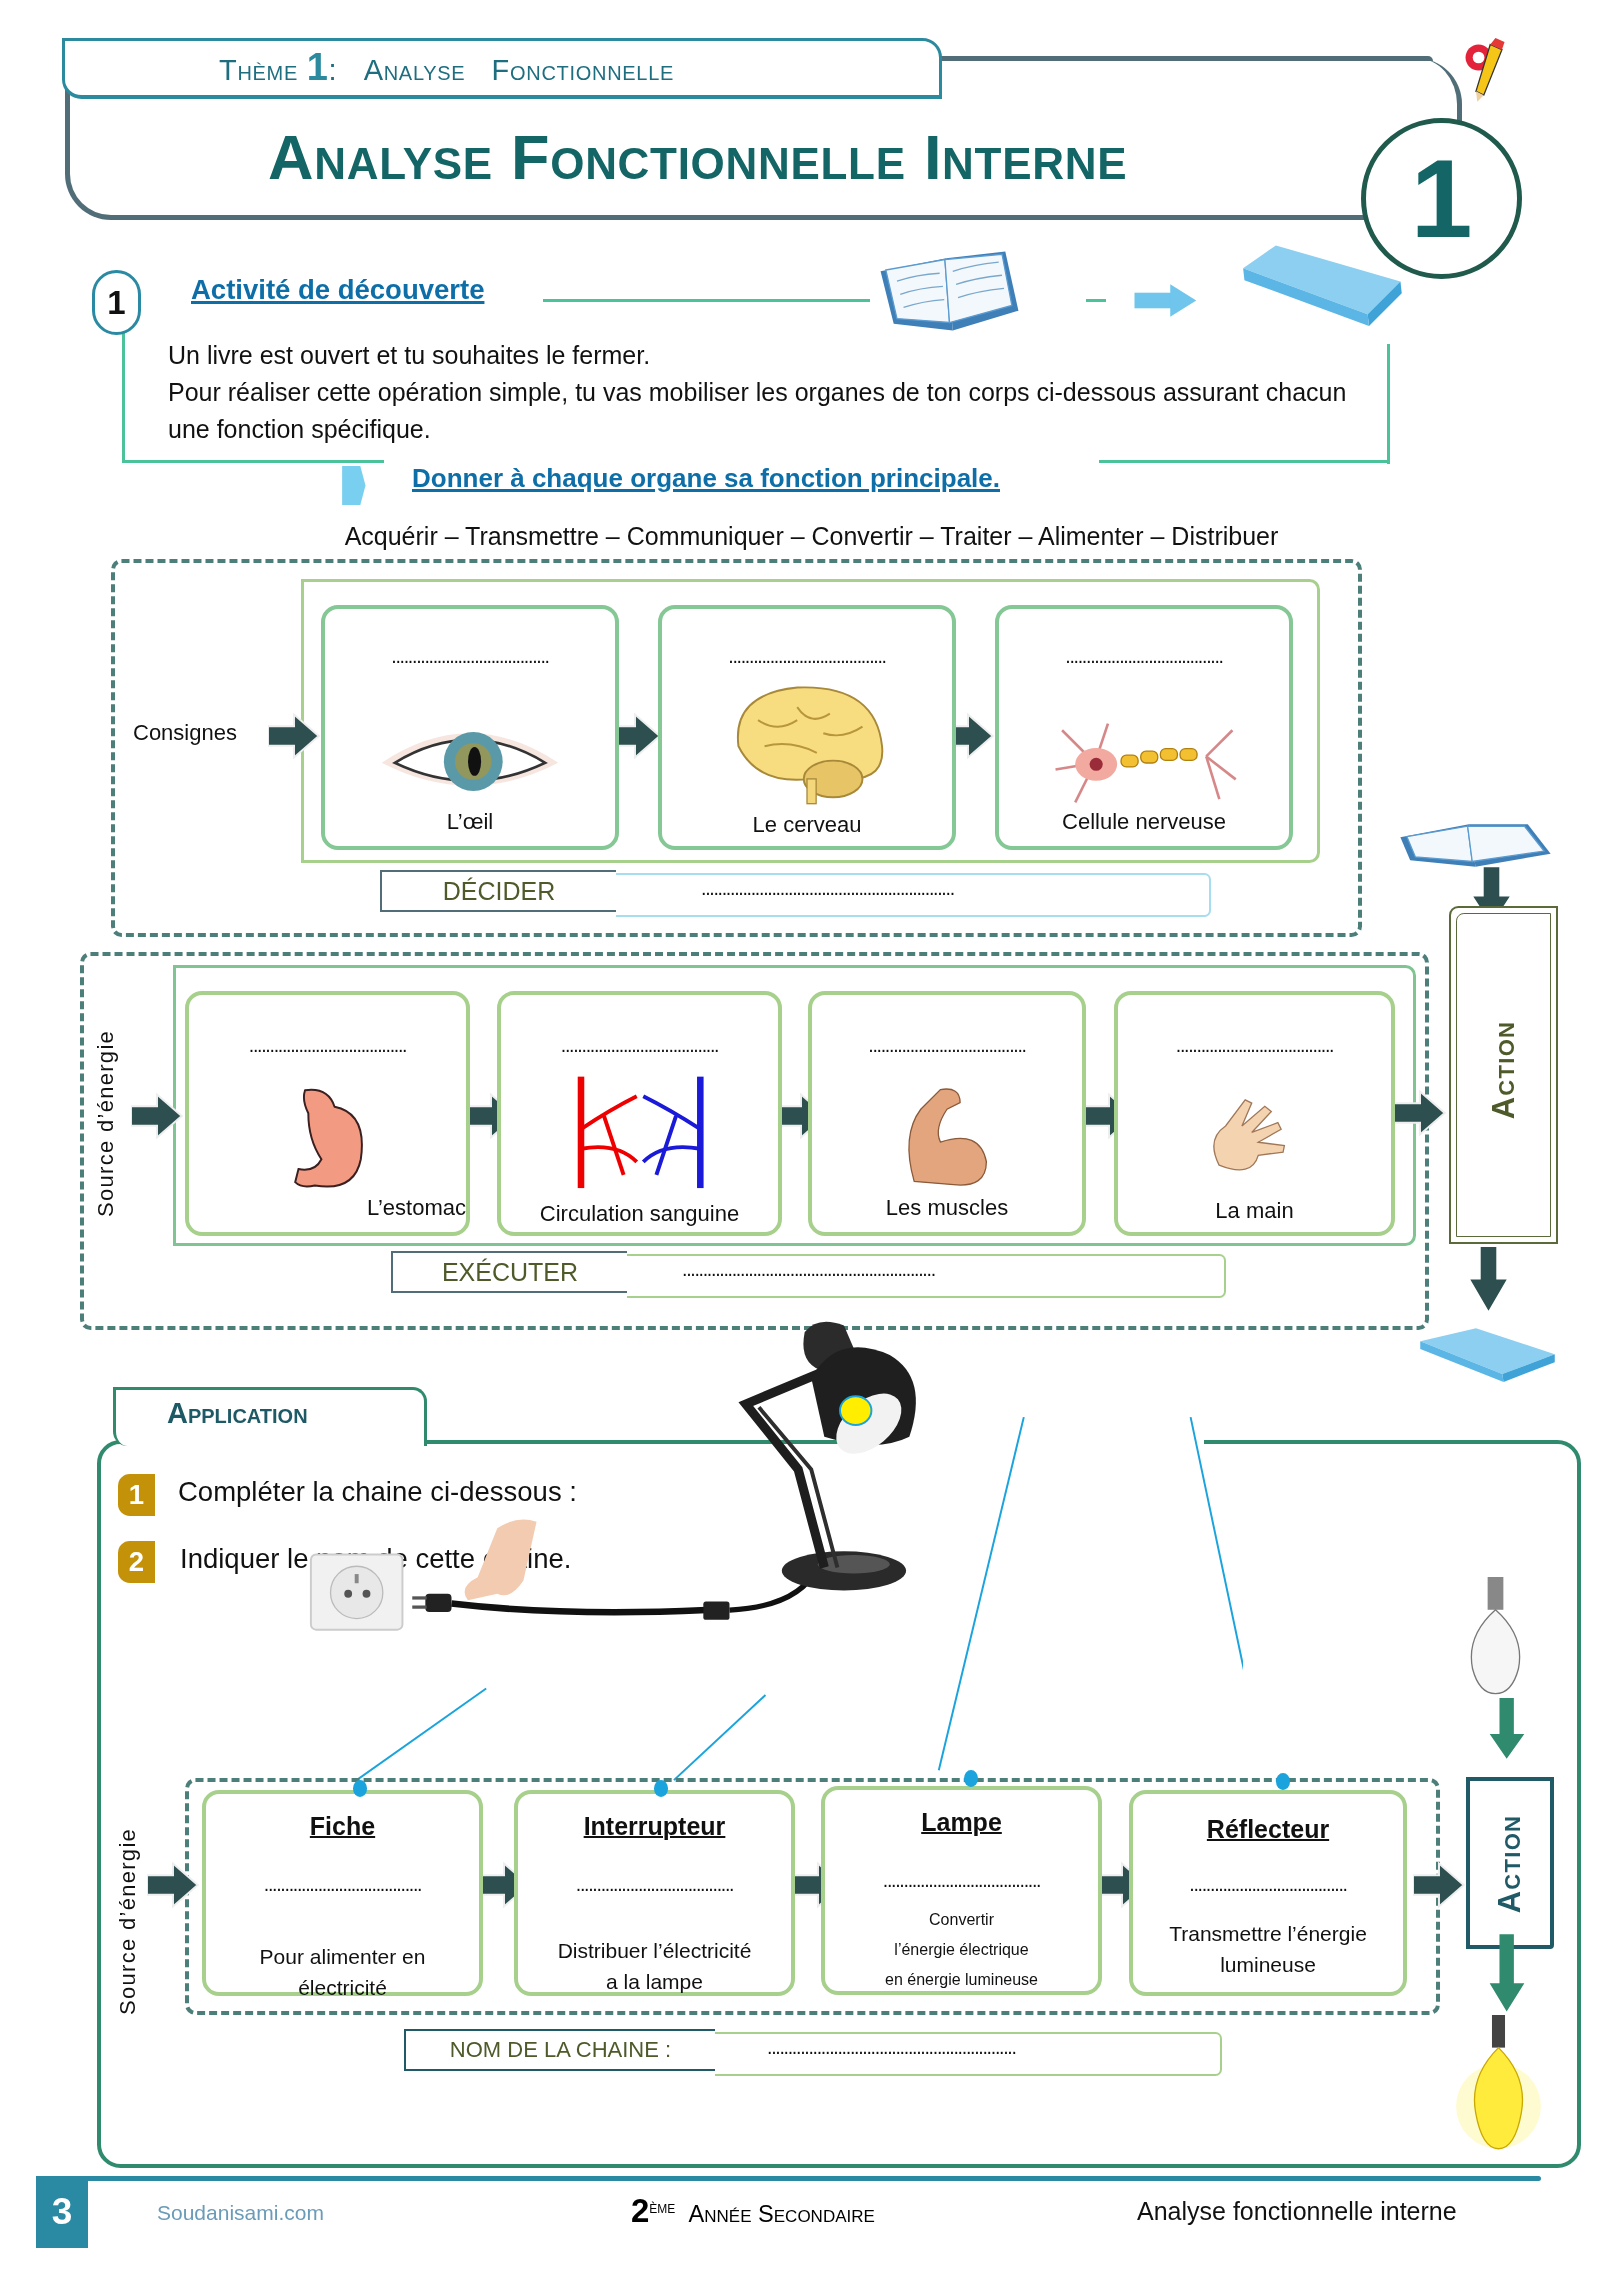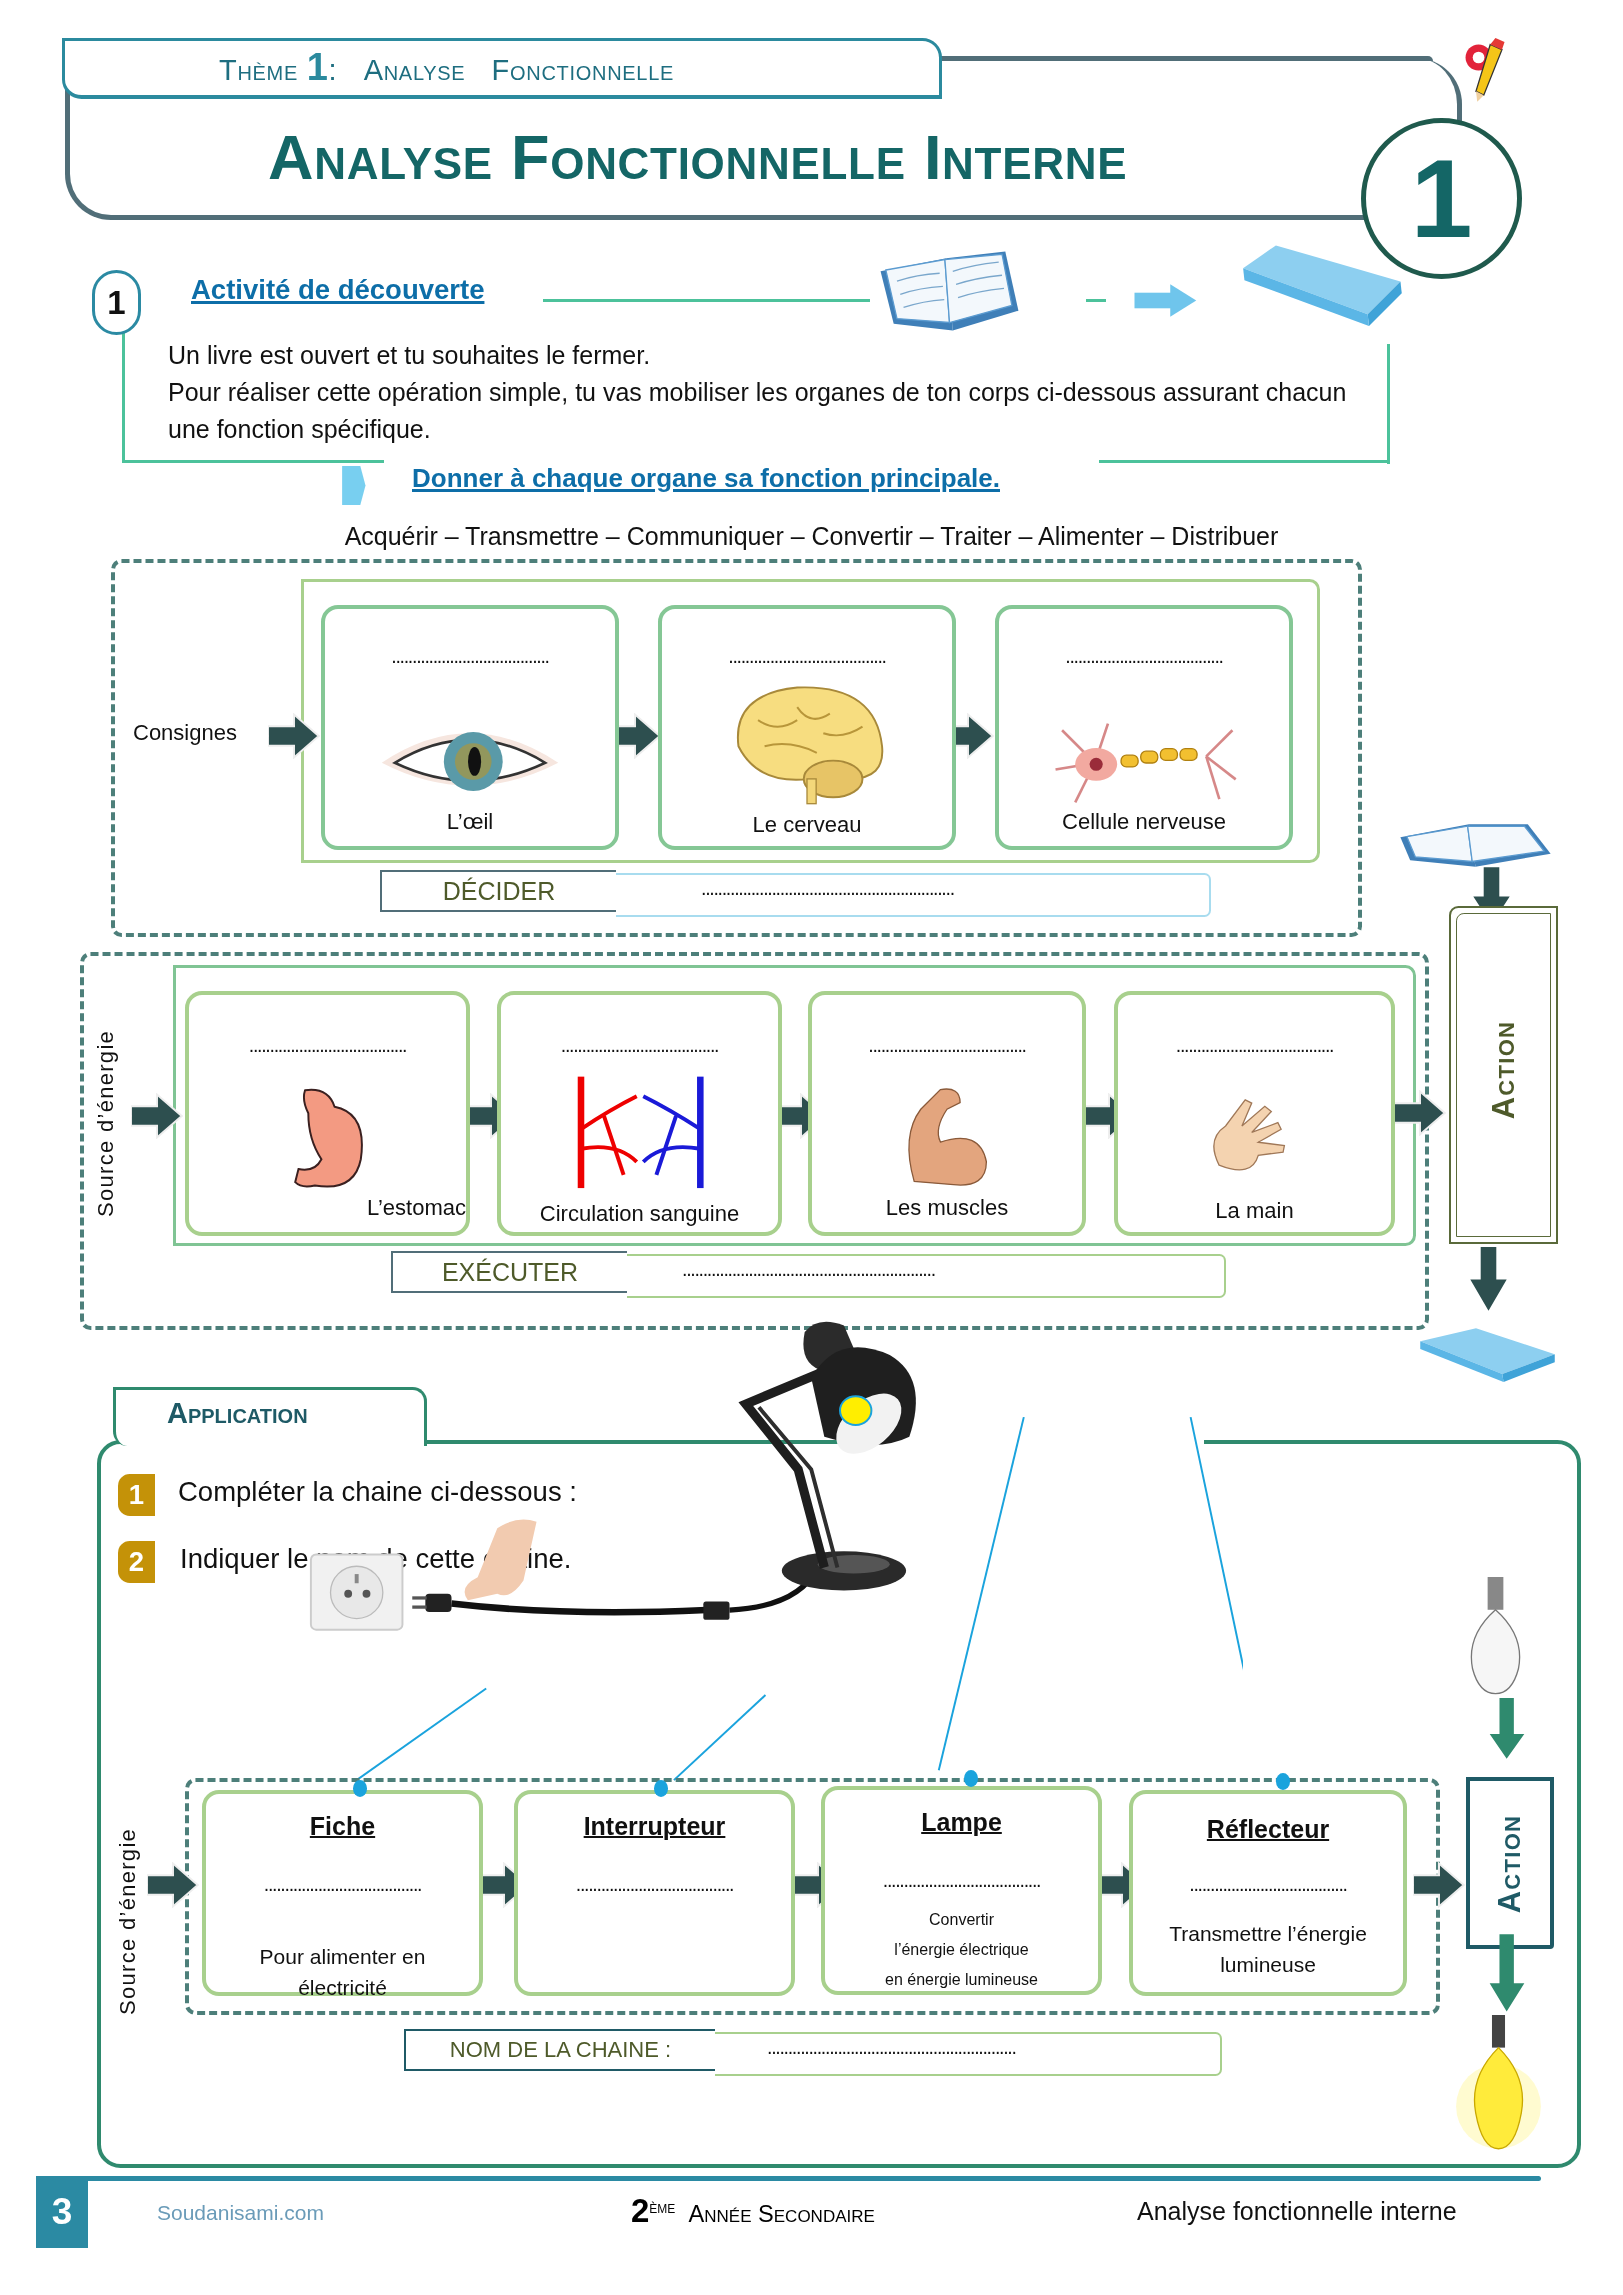--- a/index.html
+++ b/index.html
@@ -377,20 +377,24 @@
   <div class="title" style="top:18.3px;">Fiche</div>
   <div class="dots" style="top:79px;">......................................</div>
   <div class="desc" style="top:147px;">
       <div>Pour alimenter en</div>
       <div>électricité</div>
     </div>
 </div>
 <div class="card card2 chain-card" style="left:514px;top:1790px;width:281px;height:206px;">
   <div class="title" style="top:18.3px;">Interrupteur</div>
   <div class="dots" style="top:79px;">......................................</div>
+  <div class="desc" style="top:141px;">
+      <div>Distribuer l’électricité</div>
+      <div>a la lampe</div>
+    </div>
 </div>
 <div class="card card2 chain-card" style="left:821px;top:1786px;width:281px;height:209px;">
   <div class="title" style="top:18.3px;">Lampe</div>
   <div class="dots" style="top:79px;">......................................</div>
   <div class="desc" style="top:115px;font-size:16px;line-height:30px;">
       <div>Convertir</div>
       <div>l’énergie électrique</div>
       <div>en énergie lumineuse</div>
     </div>
 </div>

